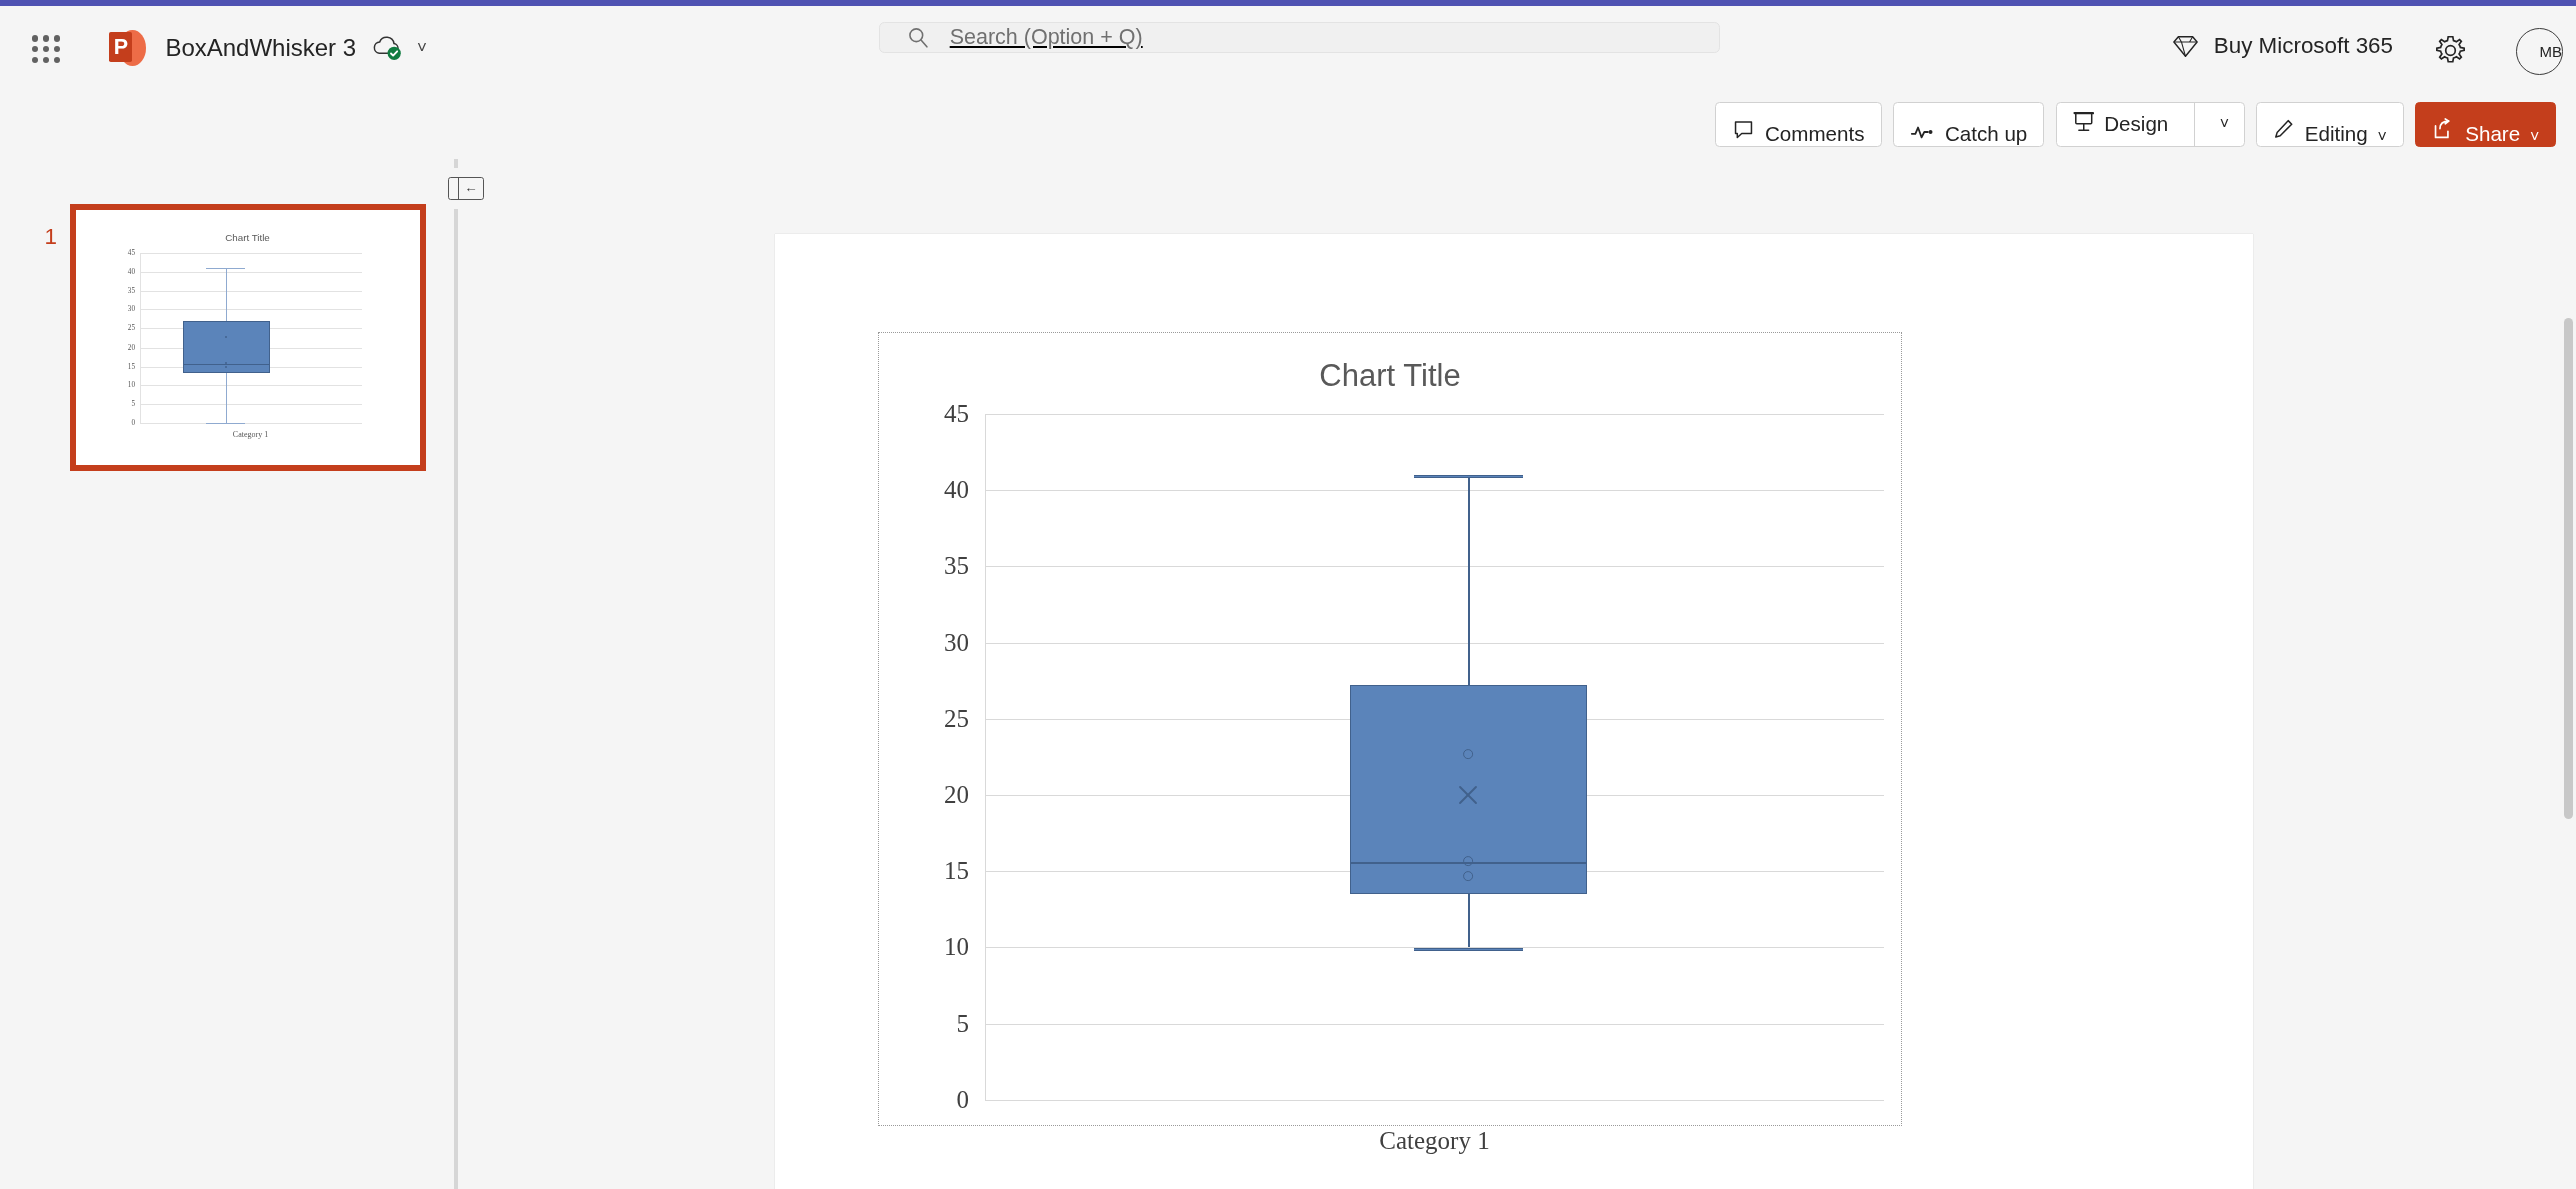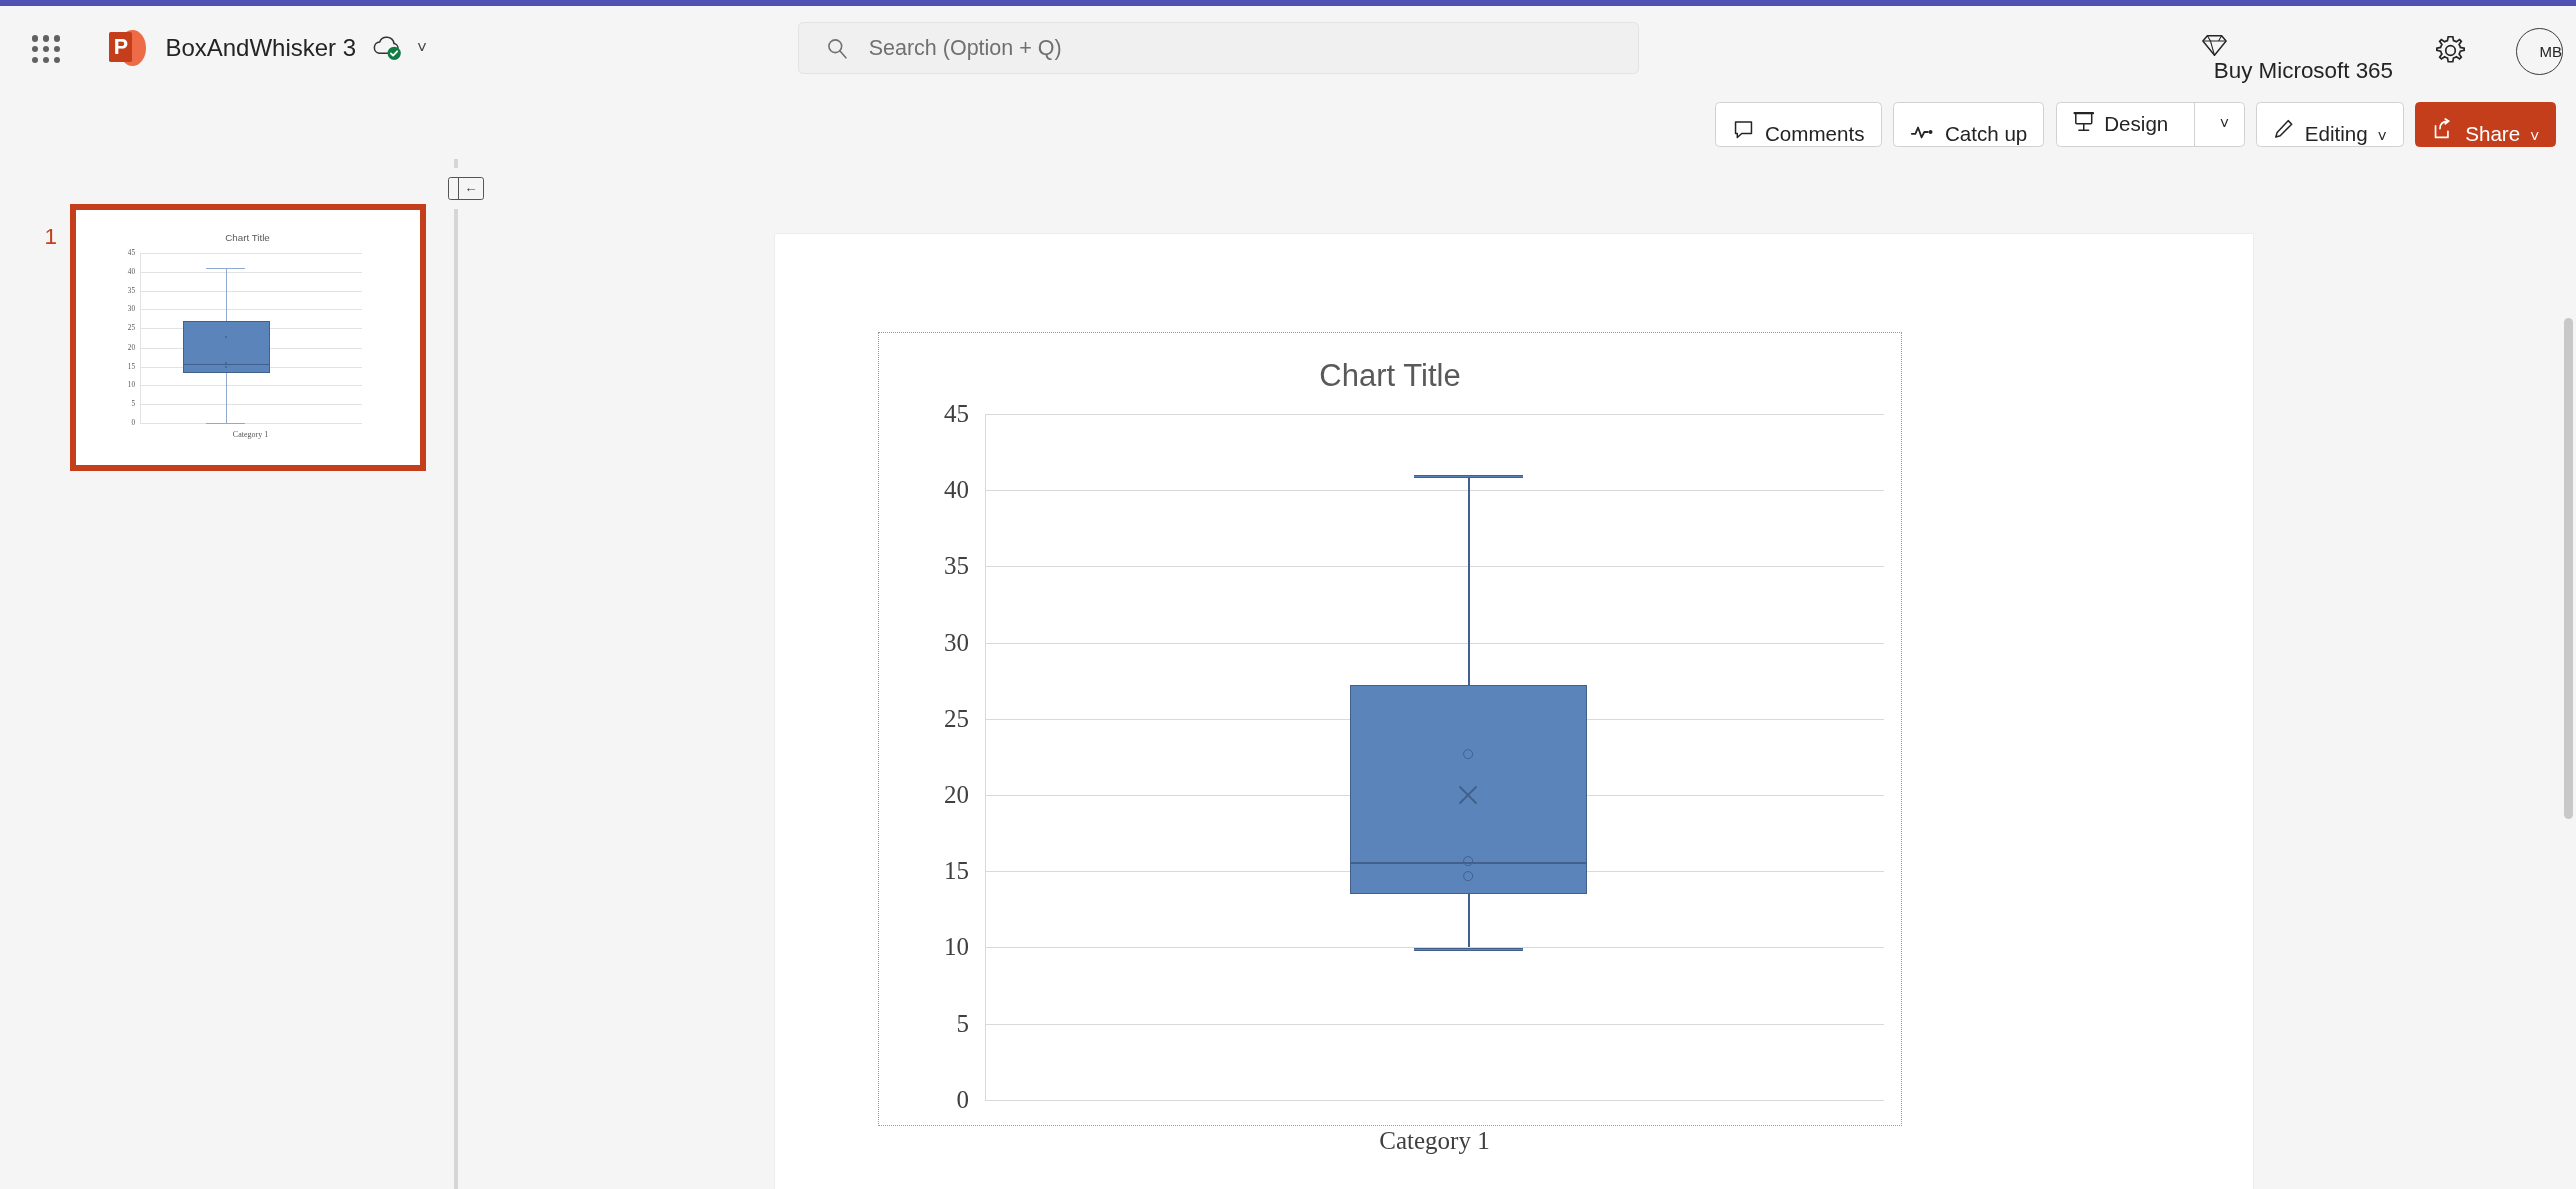--- a/index.html
+++ b/index.html
@@ -62,41 +62,41 @@
   .doc-title {
     margin-left: 19.7px;
     font-size: 24px; color: #242424;
     white-space: nowrap;
     cursor: pointer;
   }
   .cloud-status { margin-left: 14.3px; position: relative; width: 36px; height: 30px; cursor: pointer; }
   .chev-small { margin-left: 10.7px; color: #444; font-size: 17px; cursor: pointer; }
 
   .search-wrap {
-    position: absolute; left: 798px; top: 16px;
-    width: 841px; height: 52px;
+    position: absolute; left: 879px; top: 16px;
+    width: 841px; height: 31px; text-decoration: underline;
   }
   .search-box {
     width: 100%; height: 100%;
     background: #f0f0f0;
     border: 0.9px solid #e3e3e3;
     border-radius: 5.4px;
     display: flex; align-items: center;
     padding-left: 27px;
     cursor: text;
   }
   .search-box .s-ico { width: 23px; height: 23px; flex: 0 0 auto; }
   .search-box .s-txt {
     margin-left: 19.7px; font-size: 21.5px; color: #707070;
     font-family: "Liberation Sans", sans-serif;
   }
 
   .buy365 {
     position: absolute; right: 183px; top: 27px;
-    display: flex; align-items: flex-start; cursor: pointer; flex-direction: column;
+    display: flex; align-items: flex-end; cursor: pointer;
   }
   .buy365 .dia { width: 29px; height: 25px; }
   .buy365 .lbl { margin-left: 14.3px; font-size: 22.4px; color: #242424; white-space: nowrap; }
 
   .gear-btn {
     position: absolute; right: 106px; top: 25px;
     width: 39px; height: 39px; cursor: pointer;
   }
   .avatar {
     position: absolute; right: 13px; top: 21.5px;

